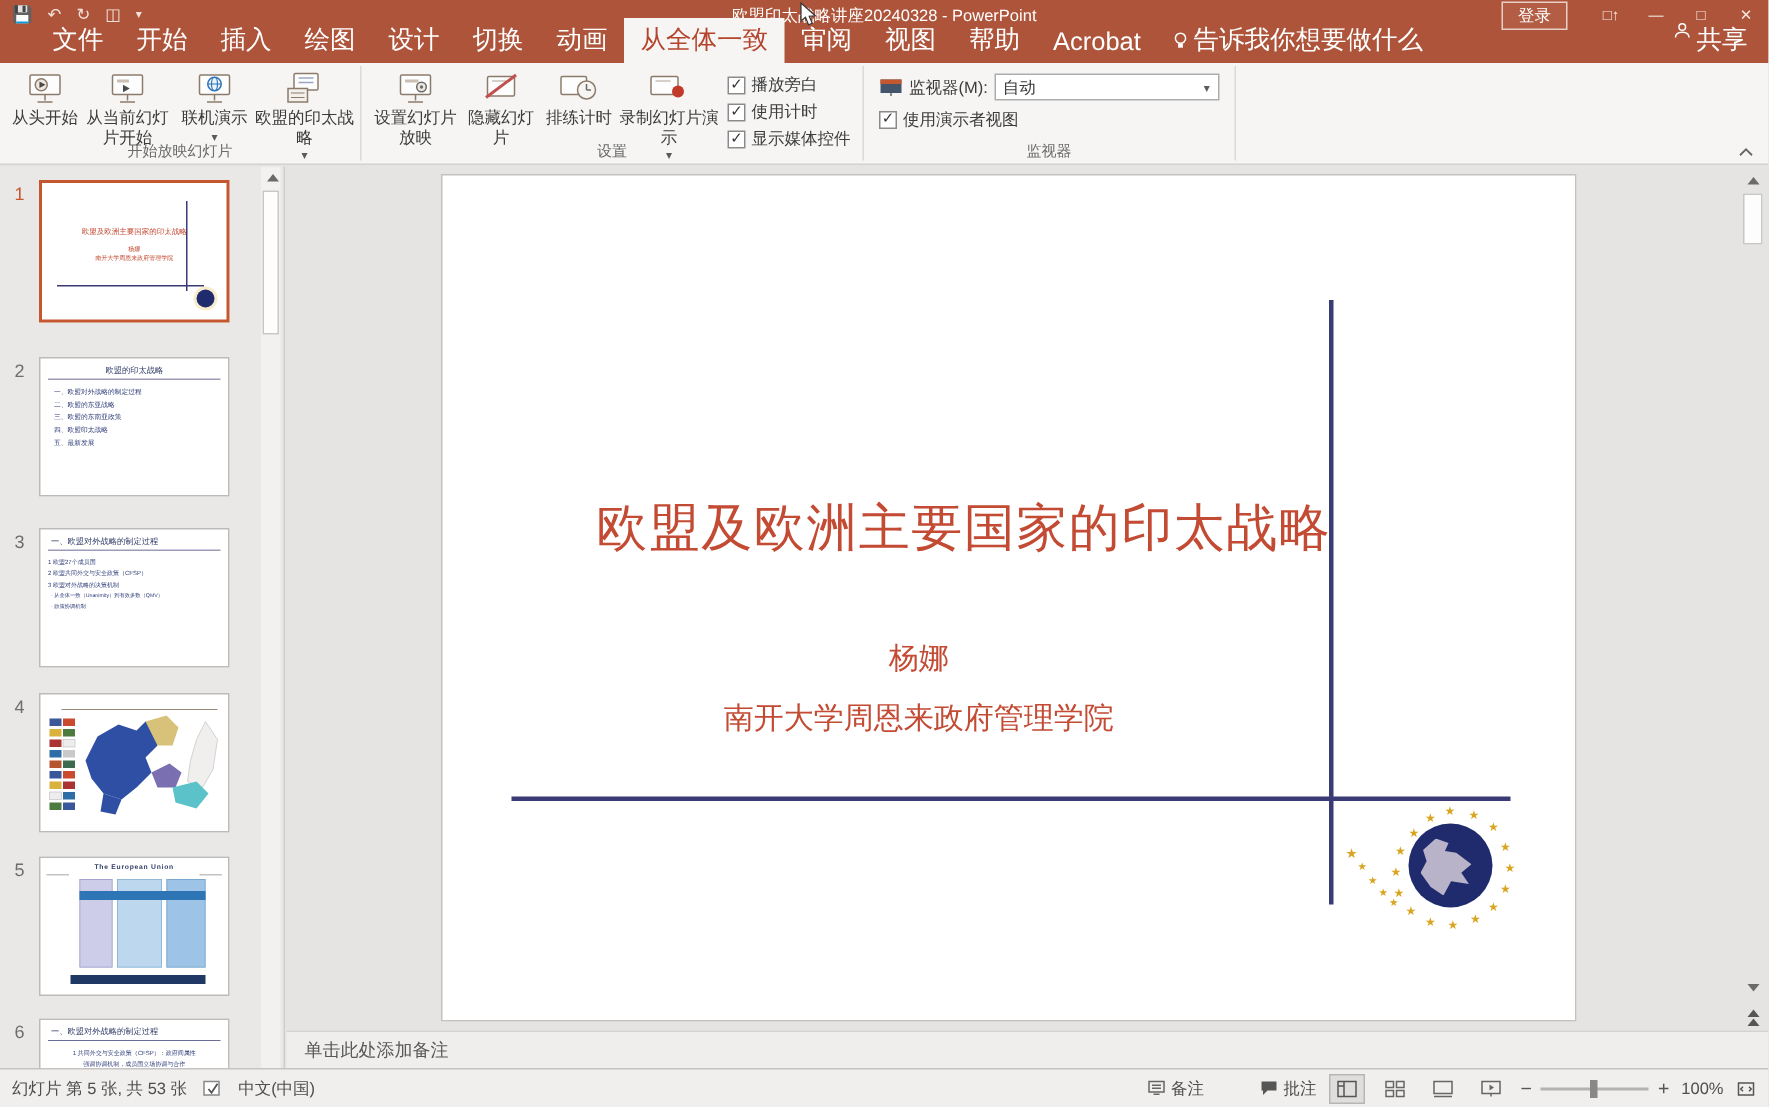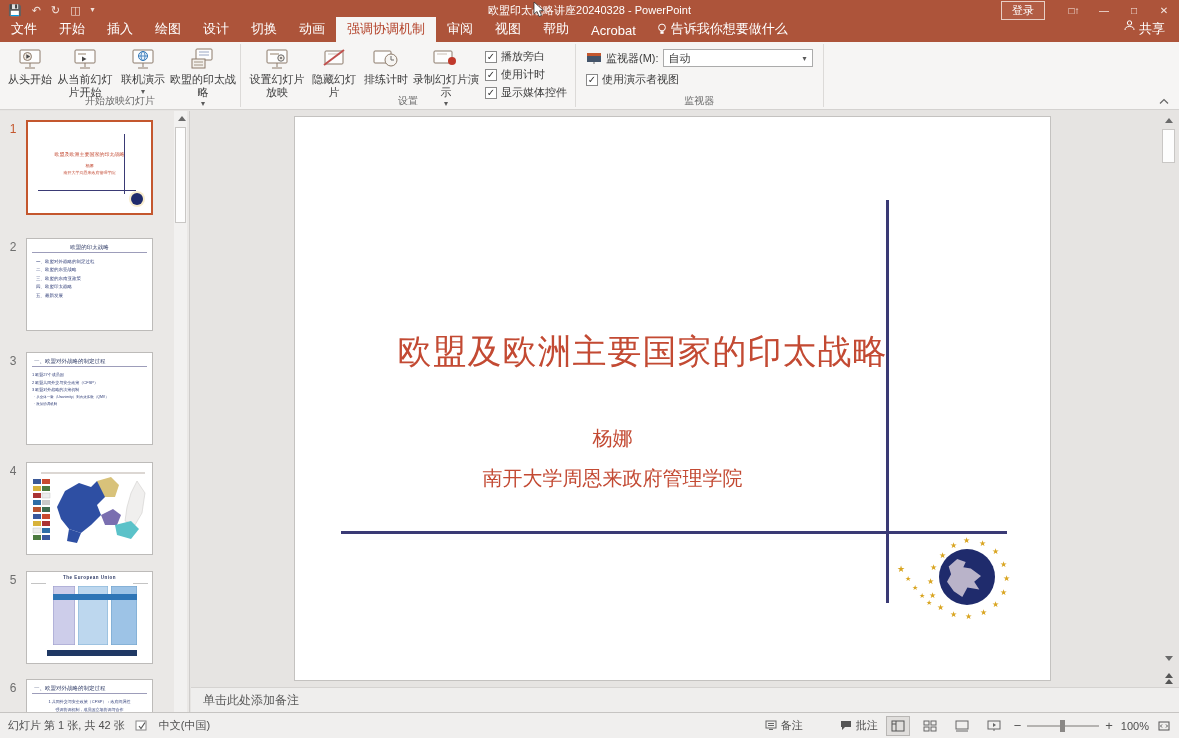--- a/index.html
+++ b/index.html
@@ -13,21 +13,21 @@
   .qat { display:flex; align-items:center; gap:10px; padding-left:8px; color:#F2E2DB; }
   .qat .g { font-size:11px; line-height:1; }
   .title-center { position:absolute; left:0; right:0; text-align:center; font-size:11px; color:#FFFFFF; }
   .tb-right { margin-left:auto; display:flex; align-items:flex-end; height:100%; }
   .signin { border:1px solid #E8CFC5; padding:1px 10px; font-size:11px; margin-right:14px; background:#C9846F33; }
   .winbtn { width:30px; height:100%; display:flex; align-items:center; justify-content:center; font-size:10px; color:#F5E8E3; }
   .cursor { position:absolute; left:533px; top:1px; z-index:50; }
 
   
   .tabrow { position:absolute; top:20px; left:0; right:0; height:22px; background:#AD543A;
-    display:flex; align-items:flex-end; color:#fff; font-size:13px; }
+    display:flex; align-items:flex-end; color:#fff; font-size:17px;padding-left:24px; }
   .tab { padding:3px 11px 4px; cursor:default; }
   .tab.selected { background:#F6F5F4; color:#B4442C; }
   .tellme { display:flex; align-items:center; gap:4px; padding:3px 10px 4px; }
   .share { margin-left:auto; display:flex; gap:4px; padding:3px 14px 4px; }
 
   
   .ribbon { position:absolute; top:42px; left:0; right:0; height:68px; background:#F6F5F4;
     border-bottom:1px solid #D4D2D0; display:flex; align-items:stretch; font-size:11px; color:#3B3B3B; }
   .rgroup { position:relative; display:flex; align-items:flex-start; padding:3px 4px 14px; }
   .rgroup-label { position:absolute; bottom:1px; left:0; right:0; text-align:center; font-size:10px; color:#6A6A6A; }
@@ -141,21 +141,21 @@
   </div>
 
   <div class="tabrow">
     <div class="tab">文件</div>
     <div class="tab">开始</div>
     <div class="tab">插入</div>
     <div class="tab">绘图</div>
     <div class="tab">设计</div>
     <div class="tab">切换</div>
     <div class="tab">动画</div>
-    <div class="tab selected">强调协调机制</div>
+    <div class="tab selected">从全体一致</div>
     <div class="tab">审阅</div>
     <div class="tab">视图</div>
     <div class="tab">帮助</div>
     <div class="tab">Acrobat</div>
     <div class="tellme">
       <span>
         <svg width="10" height="12" viewBox="0 0 10 12">
             <circle cx="5" cy="4.5" r="3.4" fill="none" stroke="#fff" stroke-width="1"></circle>
             <rect x="3.4" y="8.2" width="3.2" height="2.6" fill="#fff"></rect>
           </svg>
@@ -517,21 +517,21 @@
       </div>
     </div>
 
     <div class="notesbar">
       <span>单击此处添加备注</span>
     </div>
   </div>
 
   <div class="statusbar">
     <div class="sb-left">
-      <span>幻灯片 第 1 张, 共 42 张</span>
+      <span>幻灯片 第 5 张, 共 53 张</span>
       <span>
         <svg width="14" height="12" viewBox="0 0 14 12">
             <rect x="1" y="1" width="10" height="9" fill="#fff" stroke="#888"></rect>
             <polyline points="4,6 6,8.5 10,2.5" fill="none" stroke="#555" stroke-width="1.2"></polyline>
           </svg>
       </span>
       <span>中文(中国)</span>
     </div>
     <div class="sb-right">
       <div class="sb-item">

